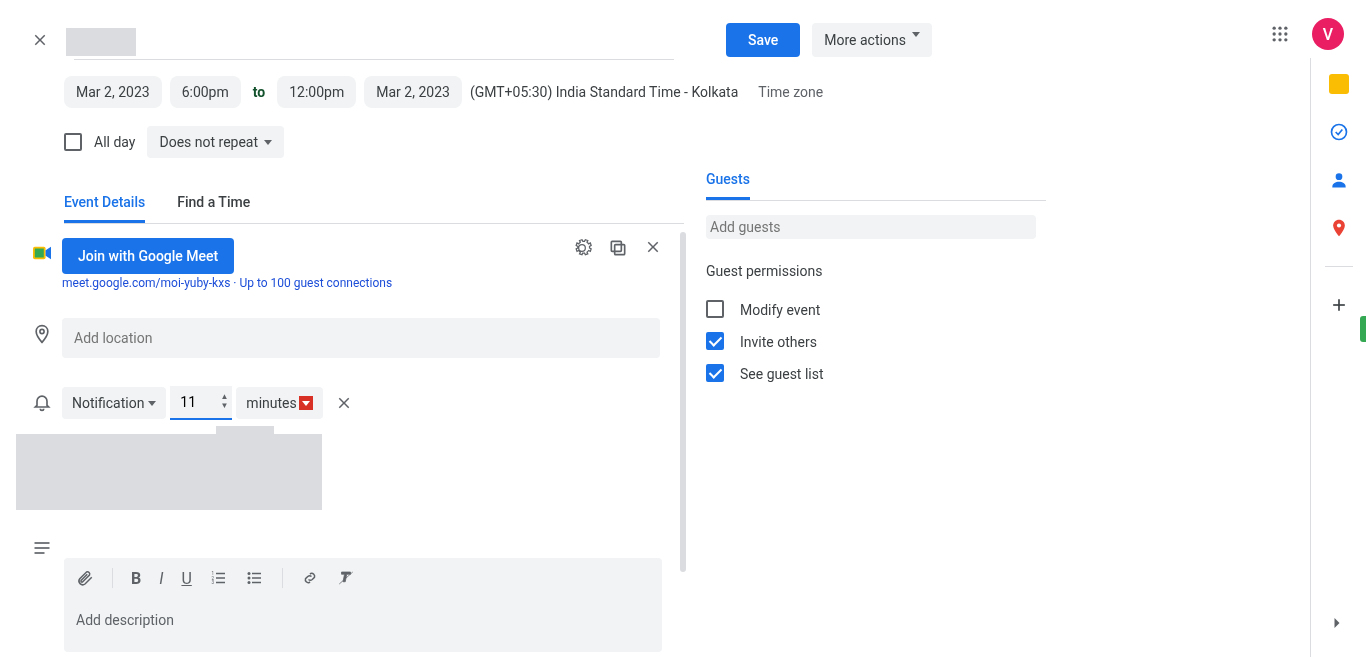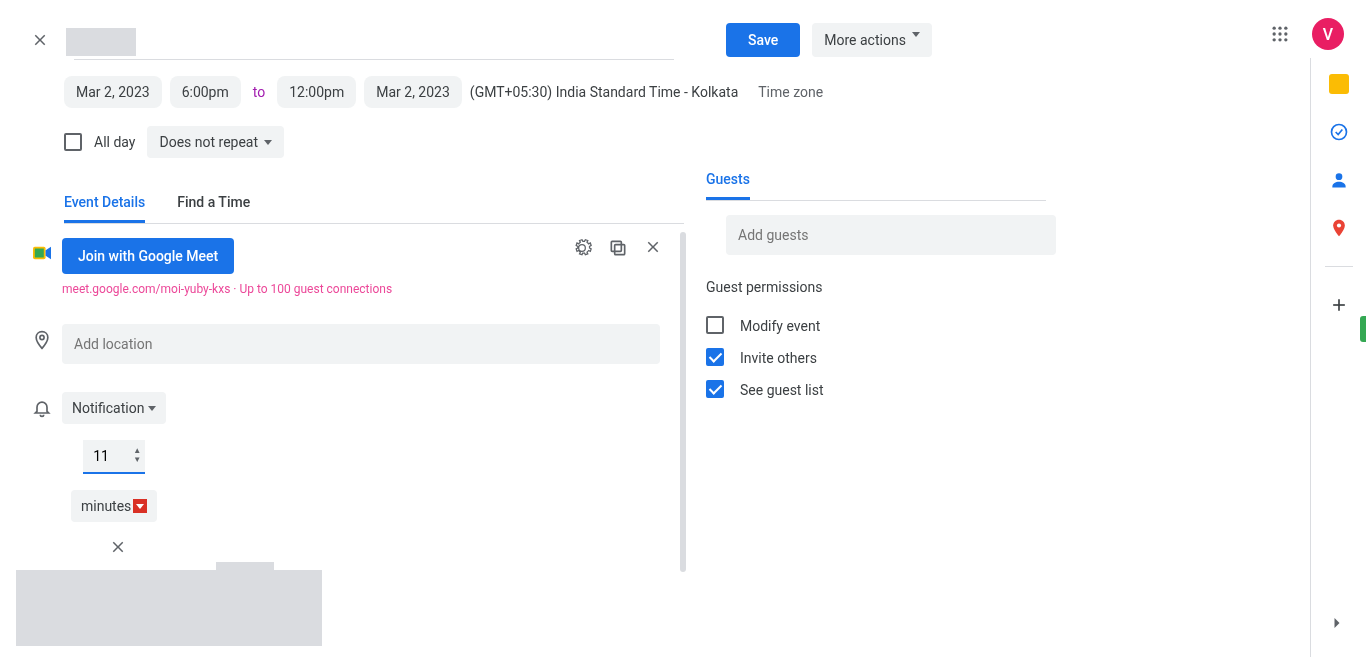--- a/index.html
+++ b/index.html
@@ -16,21 +16,21 @@
 
 .right-rail { position: absolute; right: 0; top: 0; width: 56px; height: 657px; border-left: 1px solid #dadce0; display: flex; flex-direction: column; align-items: center; padding-top: 16px; gap: 28px; background: #fff; }
 .rail-icon { width: 20px; height: 20px; border-radius: 3px; }
 .apps-icon { position: absolute; right: 72px; top: 24px; width: 24px; height: 24px; cursor: pointer; color: #5f6368; }
 .avatar { position: absolute; right: 22px; top: 18px; width: 32px; height: 32px; border-radius: 50%; background: #e91e63; color: #fff; display: flex; align-items: center; justify-content: center; font-size: 16px; font-weight: 500; }
 .chevron-expand { position: absolute; bottom: 20px; width: 24px; height: 24px; color: #5f6368; cursor: pointer; }
 
 
 .date-row { display: flex; align-items: center; gap: 8px; padding: 6px 0 6px 64px; font-size: 14px; }
 .chip { background: #f1f3f4; border-radius: 8px; padding: 8px 12px; cursor: pointer; font-size: 14px; color: #3c4043; }
-.to-text { padding: 0 4px; color: #a21caf; }
+.to-text { padding: 0 4px; color: #14532d; font-weight: bold; }
 .tz-text { color: #3c4043; font-size: 14px; }
 .tz-link { color: #5f6368; font-size: 14px; margin-left: 12px; cursor: pointer; }
 
 
 .allday-row { display: flex; align-items: center; gap: 12px; padding: 12px 0 12px 64px; font-size: 14px; }
 .checkbox { width: 18px; height: 18px; border: 2px solid #5f6368; border-radius: 2px; cursor: pointer; flex-shrink: 0; }
 .checkbox.checked { background: #1a73e8; border-color: #1a73e8; position: relative; }
 .checkbox.checked::after { content: ''; position: absolute; left: 4px; top: 0px; width: 5px; height: 10px; border: solid #fff; border-width: 0 2px 2px 0; transform: rotate(45deg); }
 .repeat-chip { background: #f1f3f4; border-radius: 4px; padding: 8px 12px; cursor: pointer; display: flex; align-items: center; gap: 6px; }
 
@@ -49,27 +49,27 @@
 .scrollbar-thumb { width: 6px; height: 340px; background: #dadce0; border-radius: 3px; }
 
 
 .section-row { display: flex; align-items: flex-start; padding: 14px 0; }
 .section-icon { width: 40px; display: flex; justify-content: center; padding-top: 6px; color: #5f6368; flex-shrink: 0; }
 .section-content { flex: 1; }
 .meet-btn { background: #1a73e8; color: #fff; border: none; border-radius: 4px; padding: 10px 16px; font-size: 14px; font-weight: 500; cursor: pointer; }
 .meet-actions { display: flex; gap: 16px; margin-left: auto; color: #5f6368; padding-right: 20px; }
 .meet-actions > * { cursor: pointer; }
 .meet-row { display: flex; align-items: flex-start; }
-.meet-sub { font-size: 12px; color: #ec4899; margin-top: 8px; }
+.meet-sub { font-size: 12px; color: #1d4ed8; margin-top: 2px; }
 
 
 .location-input { width: 598px; background: #f1f3f4; border: none; border-radius: 4px; padding: 12px; font-size: 14px; color: #5f6368; }
 
 
-.notif-row { display: flex; align-items: center; gap: 16px; flex-direction: column; }
+.notif-row { display: flex; align-items: center; gap: 4px; }
 .notif-select { background: #f1f3f4; border: none; border-radius: 4px; padding: 8px 10px; font-size: 14px; cursor: pointer; display: flex; align-items: center; gap: 4px; }
 .notif-num { width: 62px; background: #f1f3f4; border: none; border-bottom: 2px solid #1a73e8; padding: 8px 20px 8px 10px; font-size: 14px; position: relative; }
 .notif-spinner { position: absolute; right: 4px; top: 6px; display: flex; flex-direction: column; font-size: 8px; color: #5f6368; }
 .notif-unit { background: #f1f3f4; border-radius: 4px; padding: 8px 10px; font-size: 14px; display: flex; align-items: center; position: relative; }
 .red-box { width: 14px; height: 14px; background: #d93025; margin-left: 2px; display: flex; align-items: center; justify-content: center; }
 .red-box::after { content: ''; border-left: 4px solid transparent; border-right: 4px solid transparent; border-top: 5px solid #fff; }
 .notif-remove { color: #5f6368; cursor: pointer; margin-left: 8px; }
 .add-notif { color: #3c4043; font-size: 14px; padding: 12px 0 12px 42px; cursor: pointer; }
 
 
@@ -79,21 +79,21 @@
 
 .desc-section { margin-top: 14px; }
 .desc-toolbar { background: #f1f3f4; border-radius: 4px 4px 0 0; padding: 10px 12px; display: flex; align-items: center; gap: 18px; width: 598px; margin-left: 42px; }
 .desc-toolbar > * { cursor: pointer; color: #5f6368; }
 .toolbar-divider { width: 1px; height: 20px; background: #dadce0; }
 .desc-input { background: #f1f3f4; border: none; width: 598px; margin-left: 42px; padding: 14px 12px 24px; font-size: 14px; color: #5f6368; border-radius: 0 0 4px 4px; }
 
 
 .guests-tab-row { border-bottom: 1px solid #dadce0; margin-top: -1px; }
 .guests-tab { color: #1a73e8; font-size: 14px; font-weight: 500; padding-bottom: 10px; border-bottom: 3px solid #1a73e8; display: inline-block; }
-.guests-input { width: 330px; background: #f1f3f4; border: none; border-radius: 4px; padding: 12px; font-size: 14px; color: #5f6368; margin-top: 14px; margin-left: 20px; }
+.guests-input { width: 330px; background: #f1f3f4; border: none; border-radius: 4px; padding: 4px; font-size: 14px; color: #5f6368; margin-top: 14px; }
 .perms-title { font-size: 14px; color: #3c4043; margin-top: 24px; margin-bottom: 14px; }
 .perm-row { display: flex; align-items: flex-end; gap: 16px; padding: 7px 0; font-size: 14px; }
 
 svg { display: block; }
 .caret { border-left: 4px solid transparent; border-right: 4px solid transparent; border-top: 5px solid #5f6368; }
 </style>
 </head>
 <body>
 
 <div class="header">

